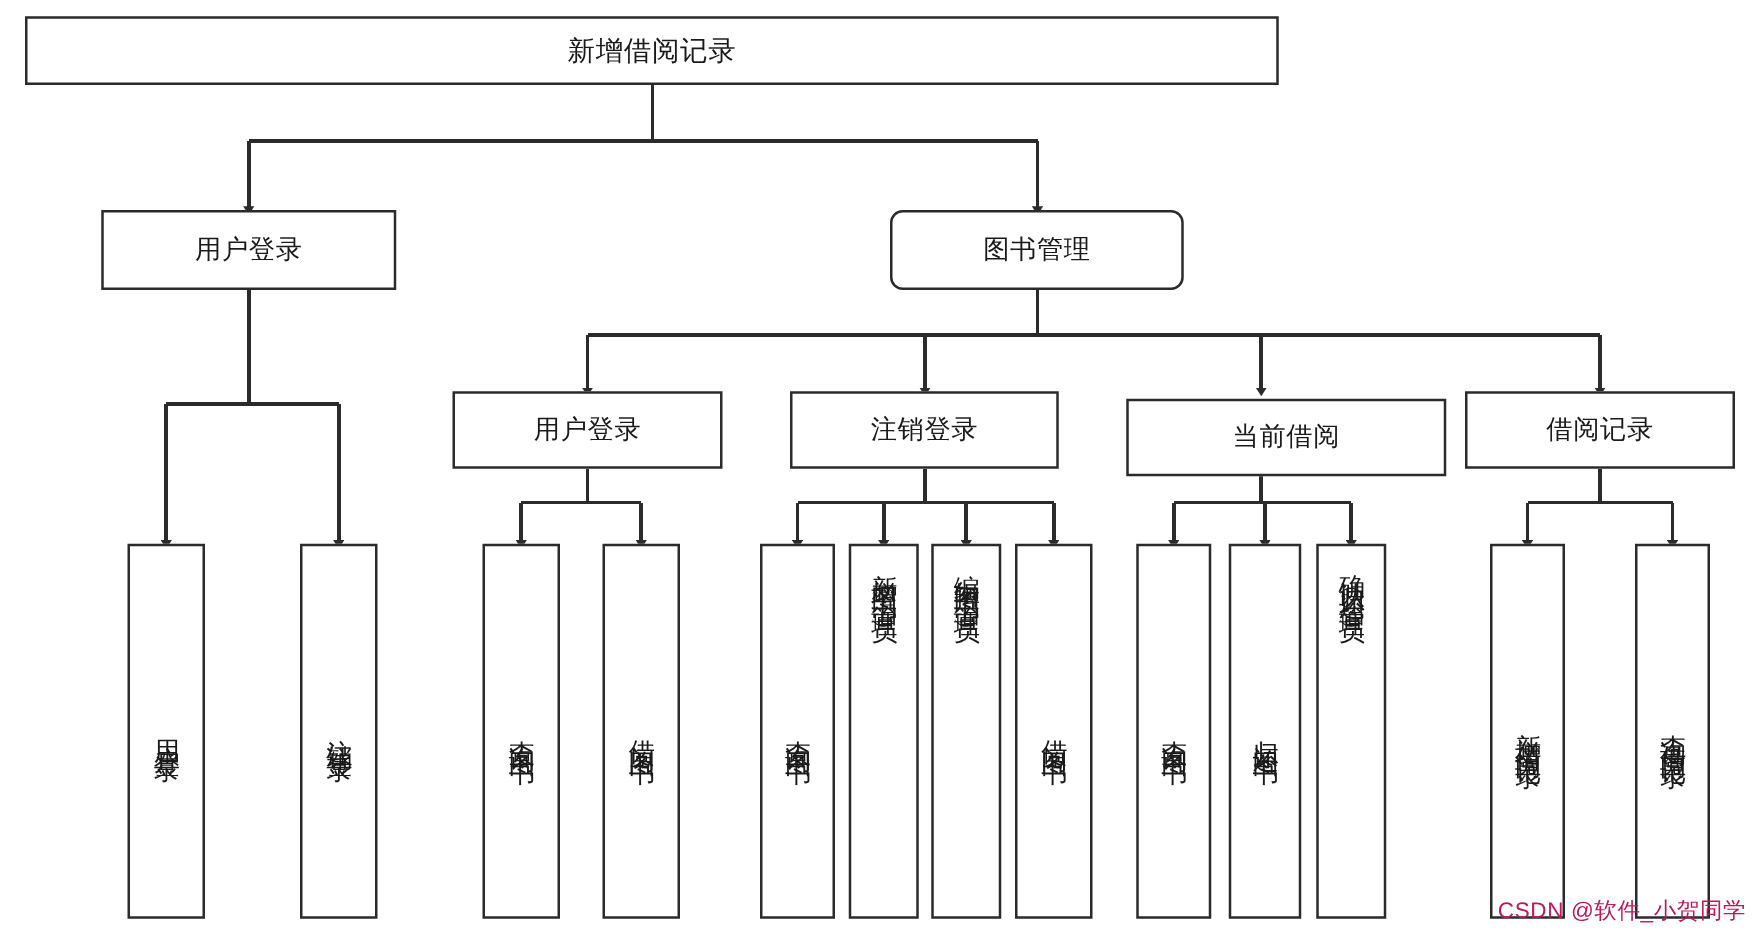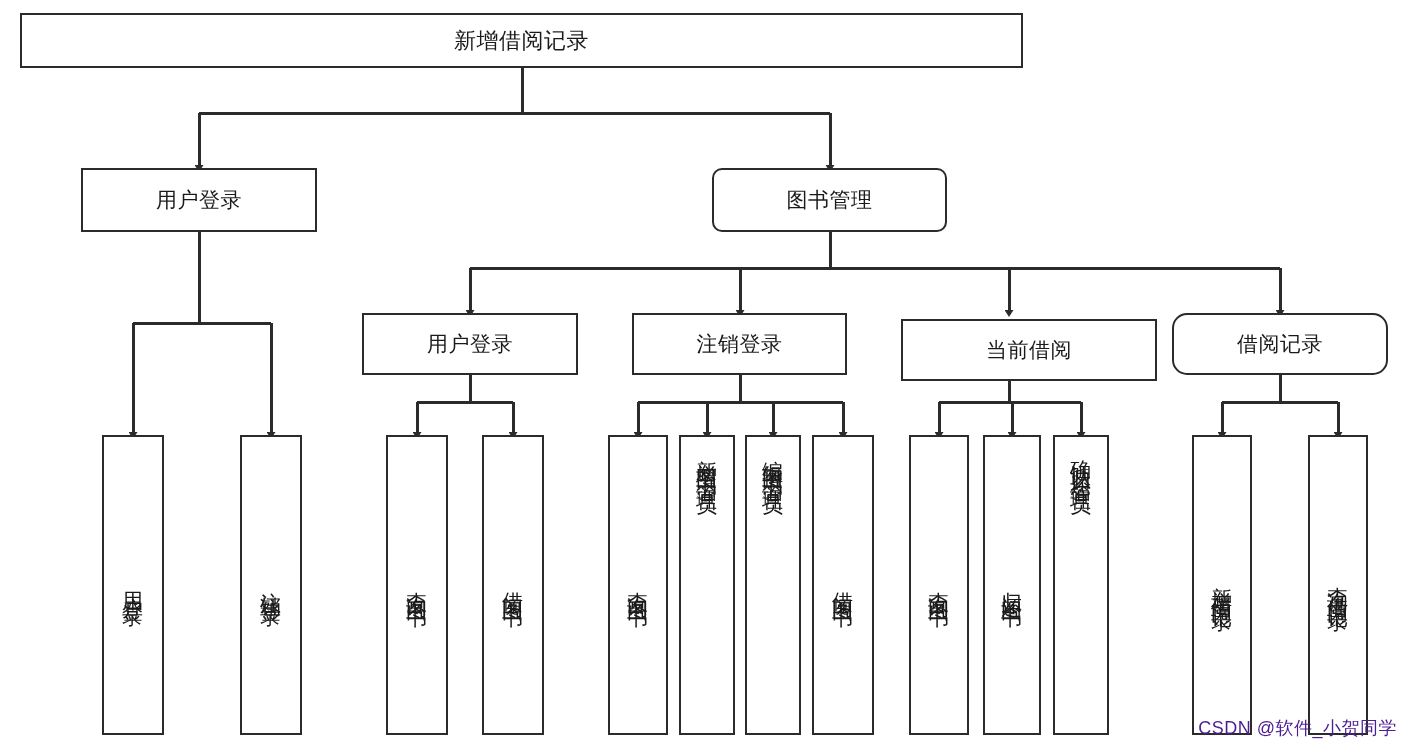--- a/index.html
+++ b/index.html
@@ -64,21 +64,21 @@
   }
   .node.leaf.centered {
     align-items: center;
     padding-top: 0;
   }
   #watermark {
     position: absolute;
     right: 8px;
     bottom: 7px;
     font-size: 18px;
-    color: #4c1d95;
+    color: #be185d;
     letter-spacing: 0.5px;
     white-space: nowrap;
     user-select: none;
     text-align: right;
   }
 </style>
 </head>
 <body>
 
 <div id="diagram-root">
@@ -136,21 +136,21 @@
       </div>
       <div class="node level3 horizontal" style="left: 362px; top: 313px; width: 216px; height: 62px;">
         <span class="node-label">用户登录</span>
       </div>
       <div class="node level3 horizontal" style="left: 632px; top: 313px; width: 215px; height: 62px;">
         <span class="node-label">注销登录</span>
       </div>
       <div class="node level3 horizontal" style="left: 901px; top: 319px; width: 256px; height: 62px;">
         <span class="node-label">当前借阅</span>
       </div>
-      <div class="node level3 horizontal" style="left: 1172px; top: 313px; width: 216px; height: 62px; border-radius: 15px;">
+      <div class="node level3 horizontal" style="left: 1172px; top: 313px; width: 216px; height: 62px;">
         <span class="node-label">借阅记录</span>
       </div>
       <div class="node leaf centered" style="left: 102px; top: 435px; width: 62px; height: 300px;">
         <span class="node-label">用户登录</span>
       </div>
       <div class="node leaf centered" style="left: 240px; top: 435px; width: 62px; height: 300px;">
         <span class="node-label">注销登录</span>
       </div>
       <div class="node leaf centered" style="left: 386px; top: 435px; width: 62px; height: 300px;">
         <span class="node-label">查询图书</span>

